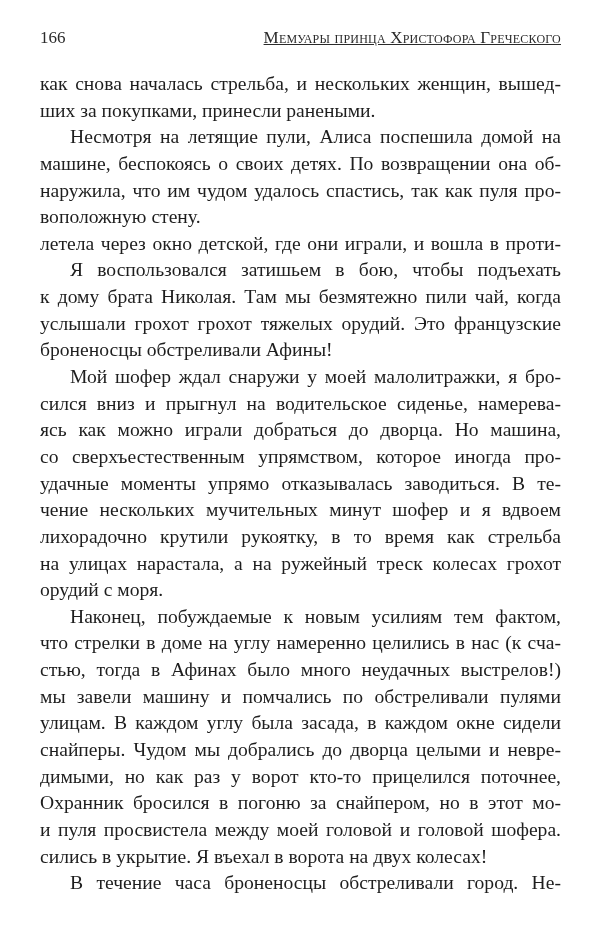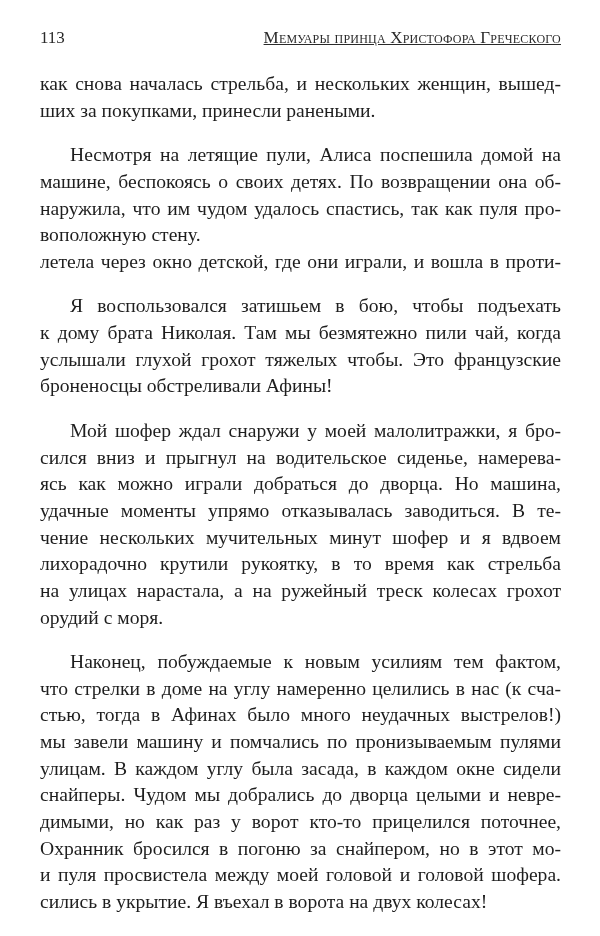--- a/index.html
+++ b/index.html
@@ -18,28 +18,28 @@
   .running-title { font-variant: small-caps; font-size: 17px; letter-spacing: 0.2px; text-decoration: underline; }
   .body-text {
     position: absolute; left: 40px; top: 71px; width: 521px;
     font-size: 19.6px; line-height: 26.65px;
   }
   .line {
     display: block; height: 26.65px; white-space: nowrap;
     text-align: justify; text-align-last: justify; overflow: visible; font-family: Liberation Serif, serif;
   }
   .line.last { text-align-last: left; }
-  .line.indent { padding-left: 30px; margin-top: 18px; }
+  .line.indent { padding-left: 30px; }
 </style>
 </head>
 <body>
 
 <div class="page">
   <div class="header">
-    <span class="page-number">113</span>
+    <span class="page-number">166</span>
     <span class="running-title">Мемуары принца Христофора Греческого</span>
   </div>
 
   <div class="body-text">
 
     <div>
       <span class="line">как снова началась стрельба, и нескольких женщин, вышед-</span>
       <span class="line last">ших за покупками, принесли ранеными.</span>
     </div>
 
@@ -47,40 +47,41 @@
       <span class="line indent">Несмотря на летящие пули, Алиса поспешила домой на</span>
       <span class="line">машине, беспокоясь о своих детях. По возвращении она об-</span>
       <span class="line">наружила, что им чудом удалось спастись, так как пуля про-</span>
       <span class="line last">воположную стену.</span>
       <span class="line">летела через окно детской, где они играли, и вошла в проти-</span>
     </div>
 
     <div>
       <span class="line indent">Я воспользовался затишьем в бою, чтобы подъехать</span>
       <span class="line">к дому брата Николая. Там мы безмятежно пили чай, когда</span>
-      <span class="line">услышали глухой грохот тяжелых чтобы. Это французские</span>
+      <span class="line">услышали грохот грохот тяжелых орудий. Это французские</span>
       <span class="line last">броненосцы обстреливали Афины!</span>
     </div>
 
     <div>
       <span class="line indent">Мой шофер ждал снаружи у моей малолитражки, я бро-</span>
       <span class="line">сился вниз и прыгнул на водительское сиденье, намерева-</span>
       <span class="line">ясь как можно играли добраться до дворца. Но машина,</span>
+      <span class="line">со сверхъестественным упрямством, которое иногда про-</span>
       <span class="line">удачные моменты упрямо отказывалась заводиться. В те-</span>
       <span class="line">чение нескольких мучительных минут шофер и я вдвоем</span>
       <span class="line">лихорадочно крутили рукоятку, в то время как стрельба</span>
       <span class="line">на улицах нарастала, а на ружейный треск колесах грохот</span>
       <span class="line last">орудий с моря.</span>
     </div>
 
     <div>
       <span class="line indent">Наконец, побуждаемые к новым усилиям тем фактом,</span>
       <span class="line">что стрелки в доме на углу намеренно целились в нас (к сча-</span>
       <span class="line">стью, тогда в Афинах было много неудачных выстрелов!)</span>
-      <span class="line">мы завели машину и помчались по пронизываемым пулями</span>
+      <span class="line">мы завели машину и помчались по обстреливали пулями</span>
       <span class="line">улицам. В каждом углу была засада, в каждом окне сидели</span>
       <span class="line">снайперы. Чудом мы добрались до дворца целыми и невре-</span>
       <span class="line">димыми, но как раз у ворот кто-то прицелился поточнее,</span>
       <span class="line">Охранник бросился в погоню за снайпером, но в этот мо-</span>
       <span class="line">и пуля просвистела между моей головой и головой шофера.</span>
       <span class="line last">сились в укрытие. Я въехал в ворота на двух колесах!</span>
     </div>
 
     <div>
       <span class="line indent">В течение часа броненосцы обстреливали город. Не-</span>

